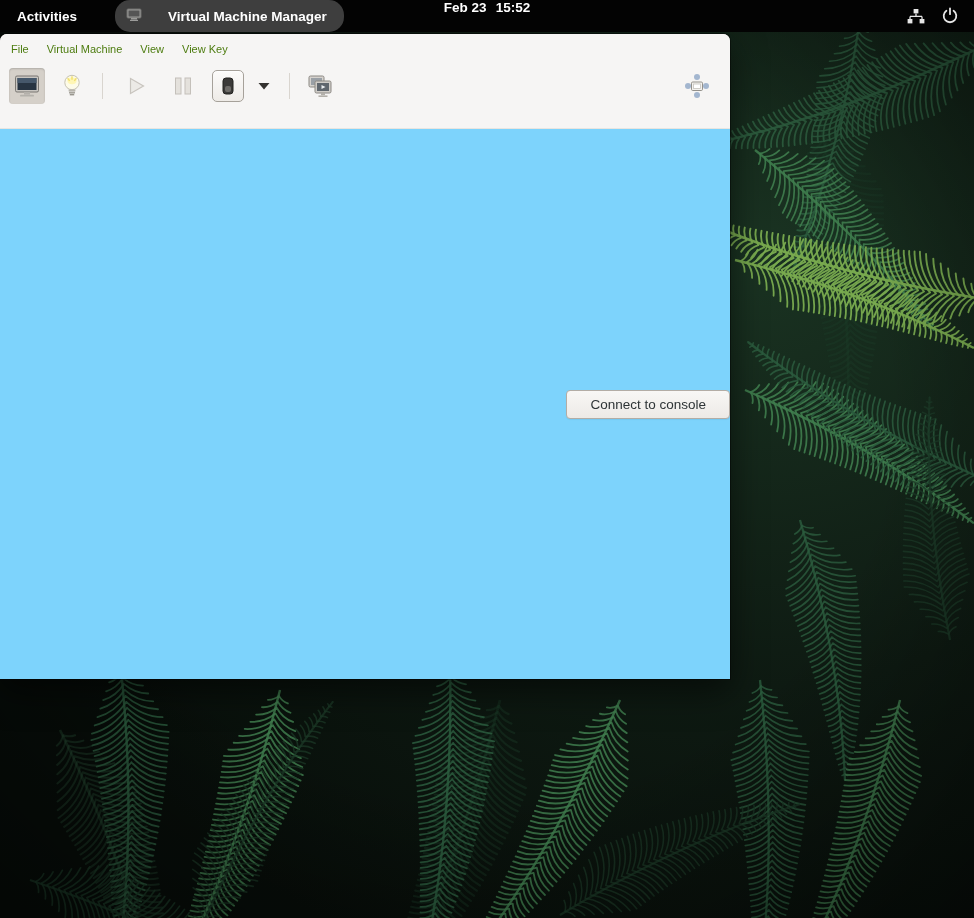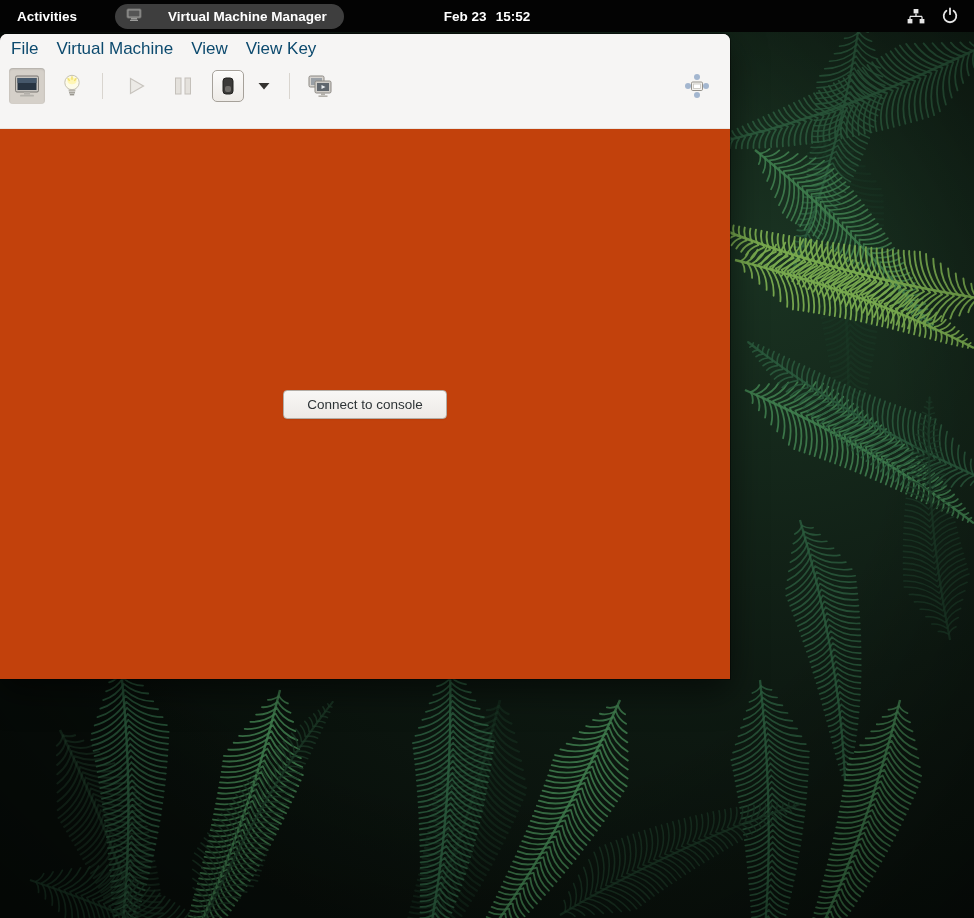--- a/index.html
+++ b/index.html
@@ -5,21 +5,21 @@
   html,body{margin:0;padding:0;}
   body{
     width:974px;height:918px;overflow:hidden;position:relative;
     font-family:"Liberation Sans",sans-serif;background:#0a130d;
   }
   #wallpaper{position:absolute;left:0;top:0;width:974px;height:918px;display:block;}
 
   
   .topbar{
     position:absolute;top:0;left:0;right:0;height:32px;background:#030303;
-    display:flex;align-items:center;color:#ffffff;font-size:13.5px;font-weight:bold;z-index:20;
+    display:flex;color:#ffffff;font-size:13.5px;font-weight:bold;z-index:20;
   }
   .activities{padding:0 17px;height:100%;display:flex;align-items:center;cursor:default;}
   .app-pill{
     display:flex;align-items:center;gap:26px;background:#3e3e3e;border-radius:15px;
     padding:4px 17px 4px 11px;margin-left:21px;cursor:default;white-space:nowrap;
   }
   .topbar-center{
     position:absolute;left:50%;transform:translateX(-50%);
     display:flex;gap:9px;align-items:center;cursor:default;
   }
@@ -39,42 +39,42 @@
     position:relative;
   }
   .title{font-weight:bold;font-size:13.5px;color:#2e3436;}
   .close-btn{
     position:absolute;right:9px;top:50%;transform:translateY(-50%);
     width:22px;height:22px;display:flex;align-items:center;justify-content:center;
     font-size:17px;line-height:1;color:#3b3936;border-radius:4px;cursor:default;
   }
   .menubar{flex:0 0 30px;display:flex;align-items:stretch;padding-left:2px;background:#f6f5f4;}
   .menu-item{
-    padding:0 9px;font-size:17px;color:#0c4a6e;display:flex;align-items:center;cursor:default;
+    padding:0 9px;font-size:11px;color:#4d7c0f;display:flex;align-items:center;cursor:default;
   }
   .toolbar{flex:0 0 44px;display:flex;align-items:center;padding:0 7px;background:#f6f5f4;}
   .tb-btn{
     width:36px;height:36px;display:flex;align-items:center;justify-content:center;
     border-radius:4px;margin:0 2px;flex:0 0 auto;
   }
   .tb-btn.active{background:#d5d0c9;box-shadow:inset 0 1px 2px rgba(0,0,0,0.18);}
   .tb-sep{width:1px;height:26px;background:#d9d5cf;margin:0 10px;flex:0 0 auto;}
   .tb-spacer{flex:1 1 auto;}
   .tb-btn[data-name="show-hardware-details-button"]{margin-left:7px;}
   .tb-btn[data-name="run-button"]{margin-left:5px;}
   .tb-btn[data-name="pause-button"]{margin-left:9px;}
   .tb-btn[data-name="shutdown-button"]{
     width:30px;height:30px;margin-left:9px;border:1px solid #a6a19a;border-radius:5px;
     background:linear-gradient(#fcfbfa,#eeebe7);box-shadow:inset 0 1px 0 rgba(255,255,255,0.7);
   }
   .tb-btn[data-name="shutdown-menu-button"]{width:26px;margin-left:5px;}
   .tb-btn[data-name="auto-resize-button"]{margin-right:8px;}
   .content{
-    flex:1 1 auto;background:#c2410c;border-top:1px solid #e8e5e0;
-    display:flex;align-items:center;justify-content:center;margin-top:20px;
+    flex:1 1 auto;background:#7dd3fc;border-top:1px solid #e8e5e0;
+    display:flex;align-items:center;justify-content:flex-end;margin-top:20px;
   }
   .connect-btn{
     font-family:"Liberation Sans",sans-serif;font-size:13.5px;color:#2e3436;
     padding:6px 23px;border:1px solid #b3ada5;border-radius:4px;
     background:linear-gradient(#f8f7f5,#edeae6);box-shadow:0 1px 1px rgba(0,0,0,0.05);
     cursor:default;
   }
 </style>
 </head>
 <body>

